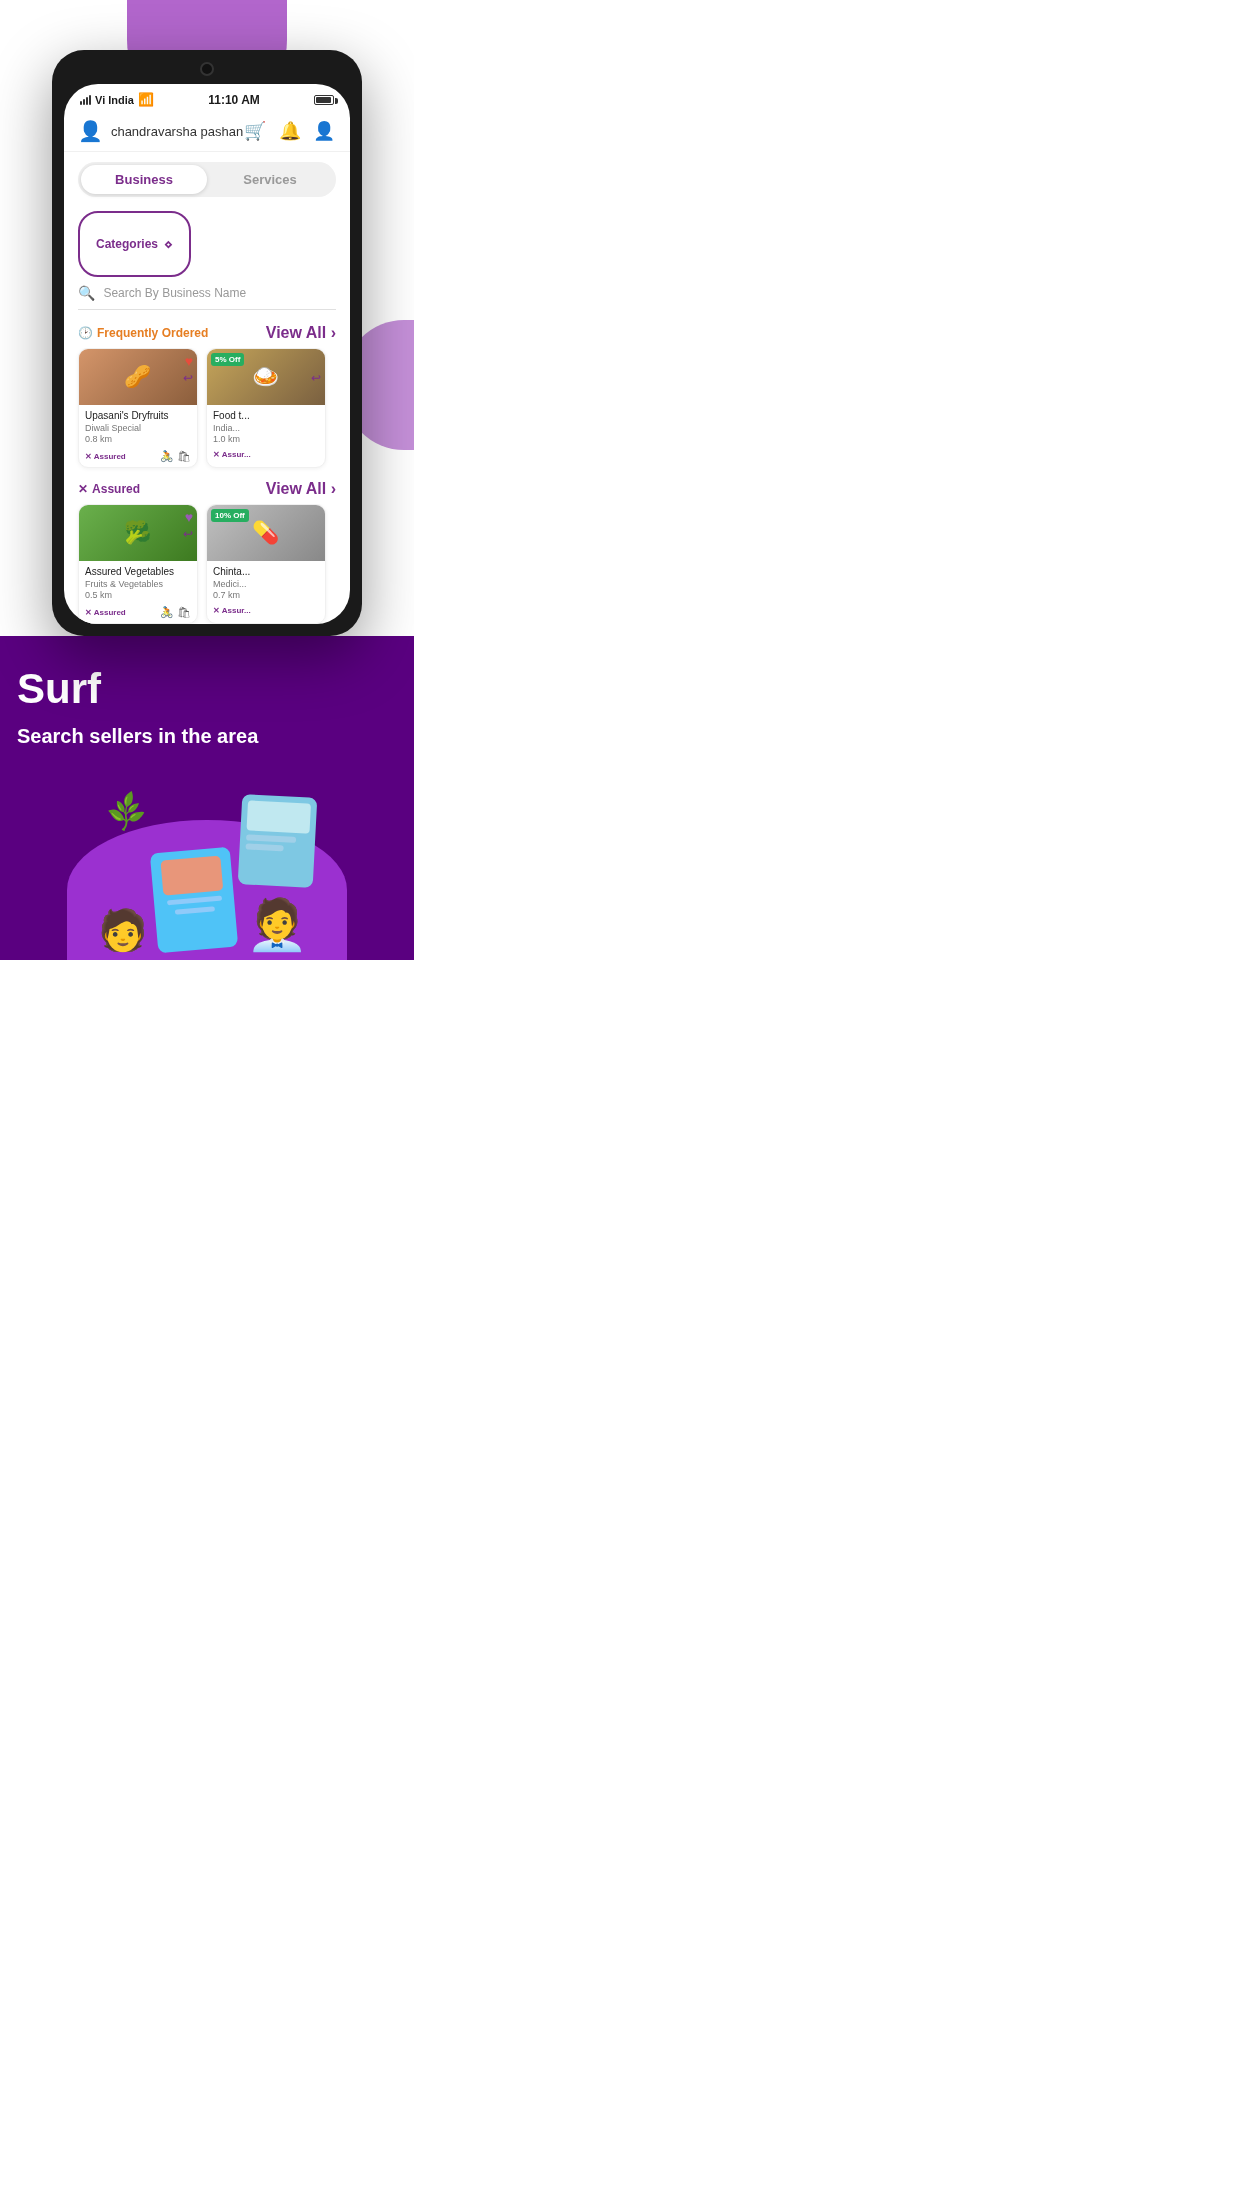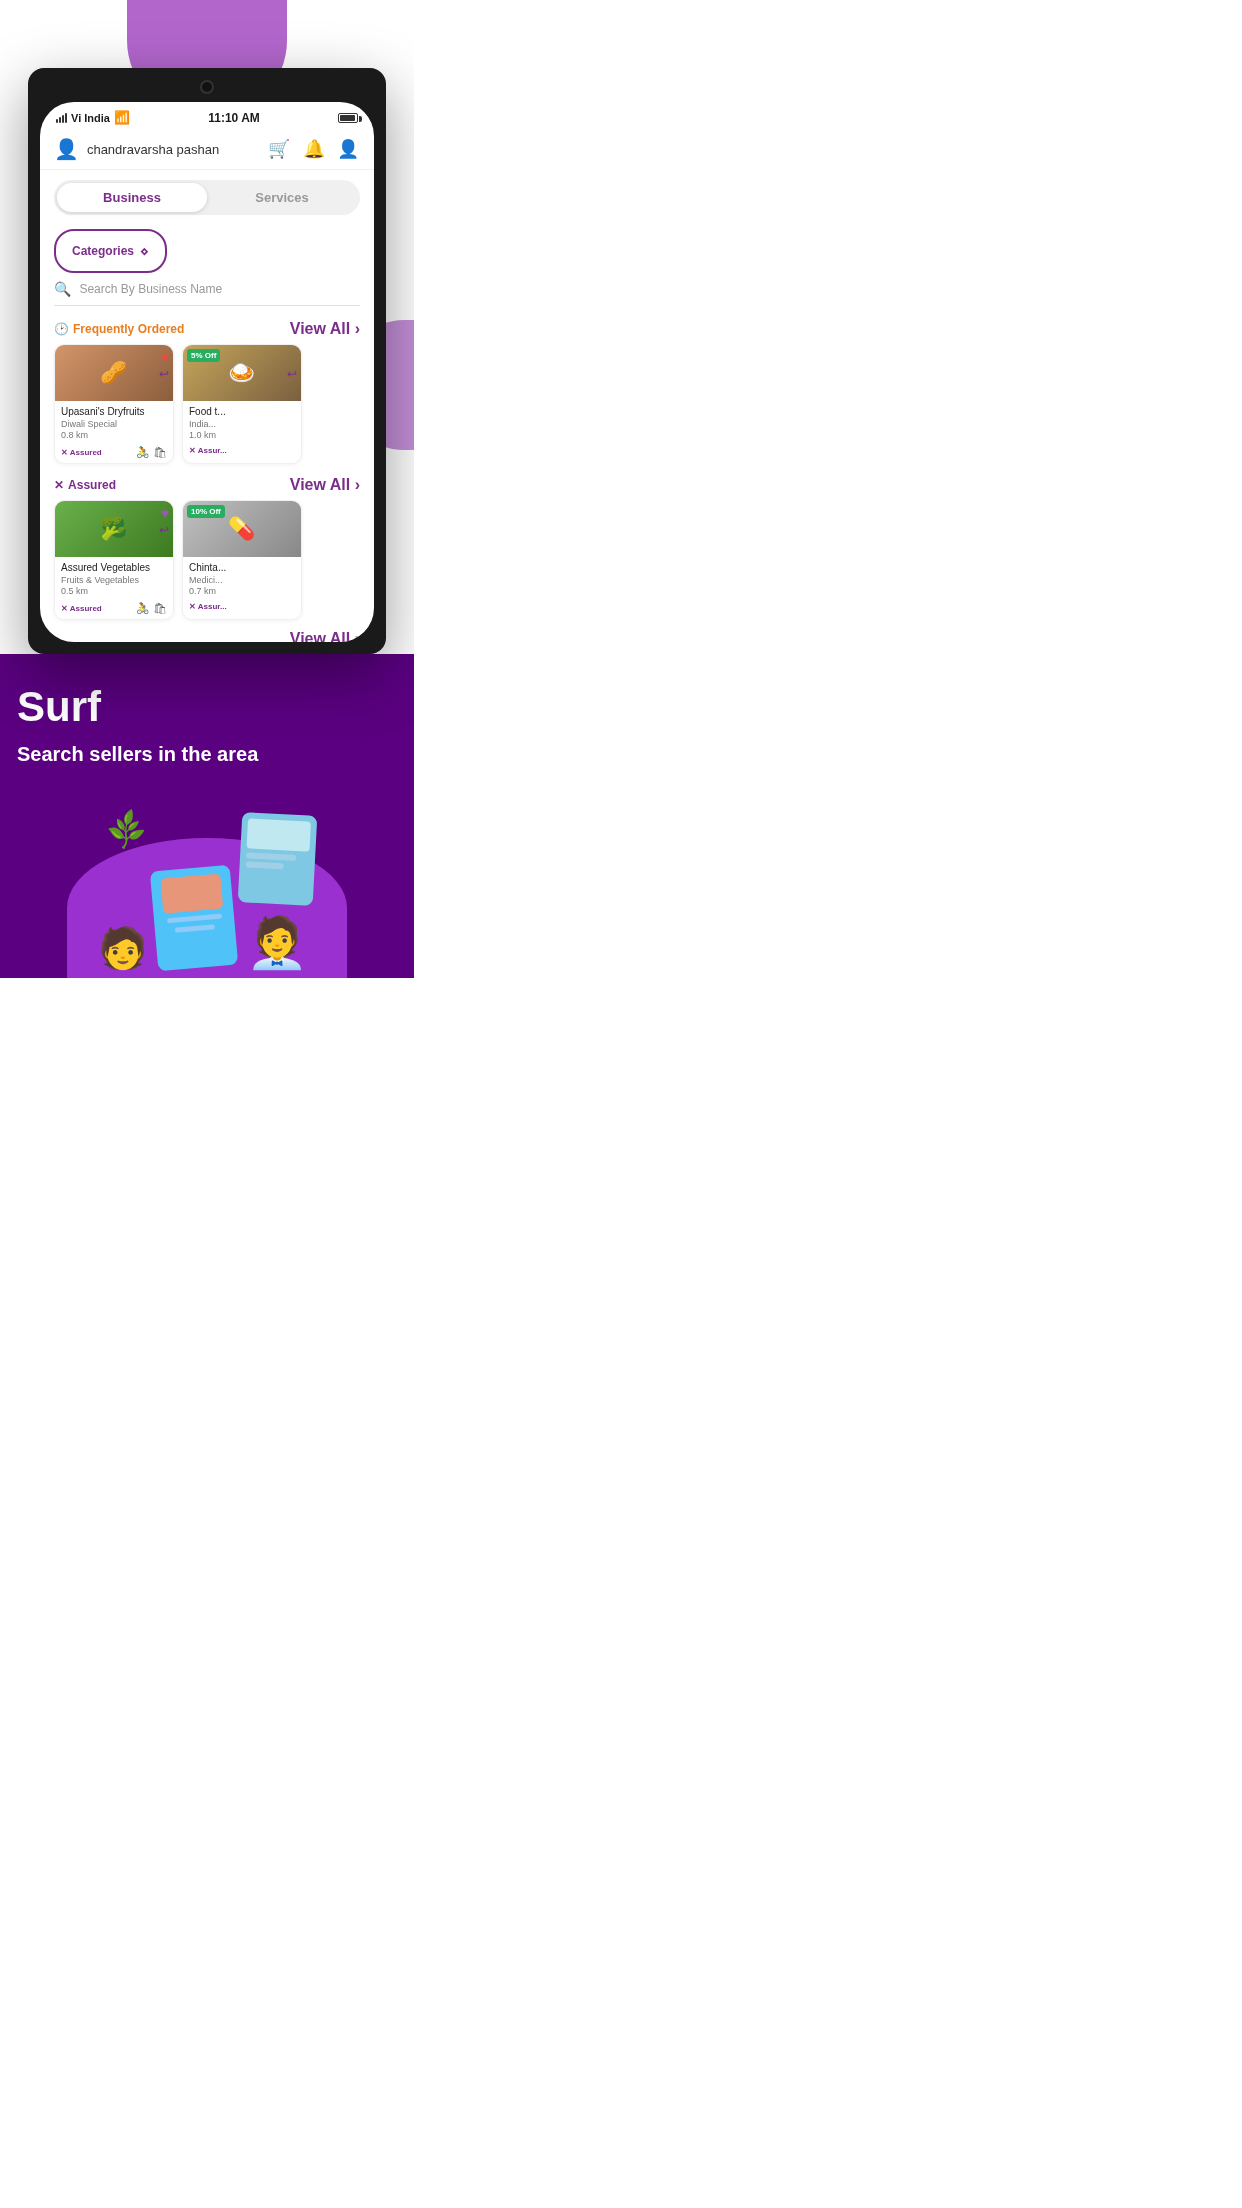--- a/index.html
+++ b/index.html
@@ -32,24 +32,24 @@
       height: 130px;
       background: #c48fd8;
       border-radius: 60px 0 0 60px;
       z-index: 0;
     }
 
     
     .phone-frame {
       position: relative;
       z-index: 2;
-      margin: 68px auto 0;
-      width: 358px;
+      margin: 50px auto 0;
+      width: 310px;
       background: #1a1a1a;
-      border-radius: 16px;
+      border-radius: 32px;
       padding: 12px;
       box-shadow: 0 20px 60px rgba(0,0,0,0.4);
     }
     .phone-notch {
       text-align: center;
       margin-bottom: 4px;
     }
     .notch-camera {
       display: inline-block;
       width: 14px;
@@ -144,21 +144,21 @@
     .tab-item.inactive { color: #999; }
 
     
     .categories-row { padding: 4px 14px 8px; }
     .categories-btn {
       display: inline-flex;
       align-items: center;
       gap: 6px;
       border: 2px solid #7b2d8b;
       border-radius: 20px;
-      padding: 12px 16px;
+      padding: 23px 16px;
       font-size: 12px;
       font-weight: 600;
       color: #7b2d8b;
       background: #fff;
       cursor: pointer;
     }
     .grid-icon { font-size: 14px; }
 
     
     .search-row {

